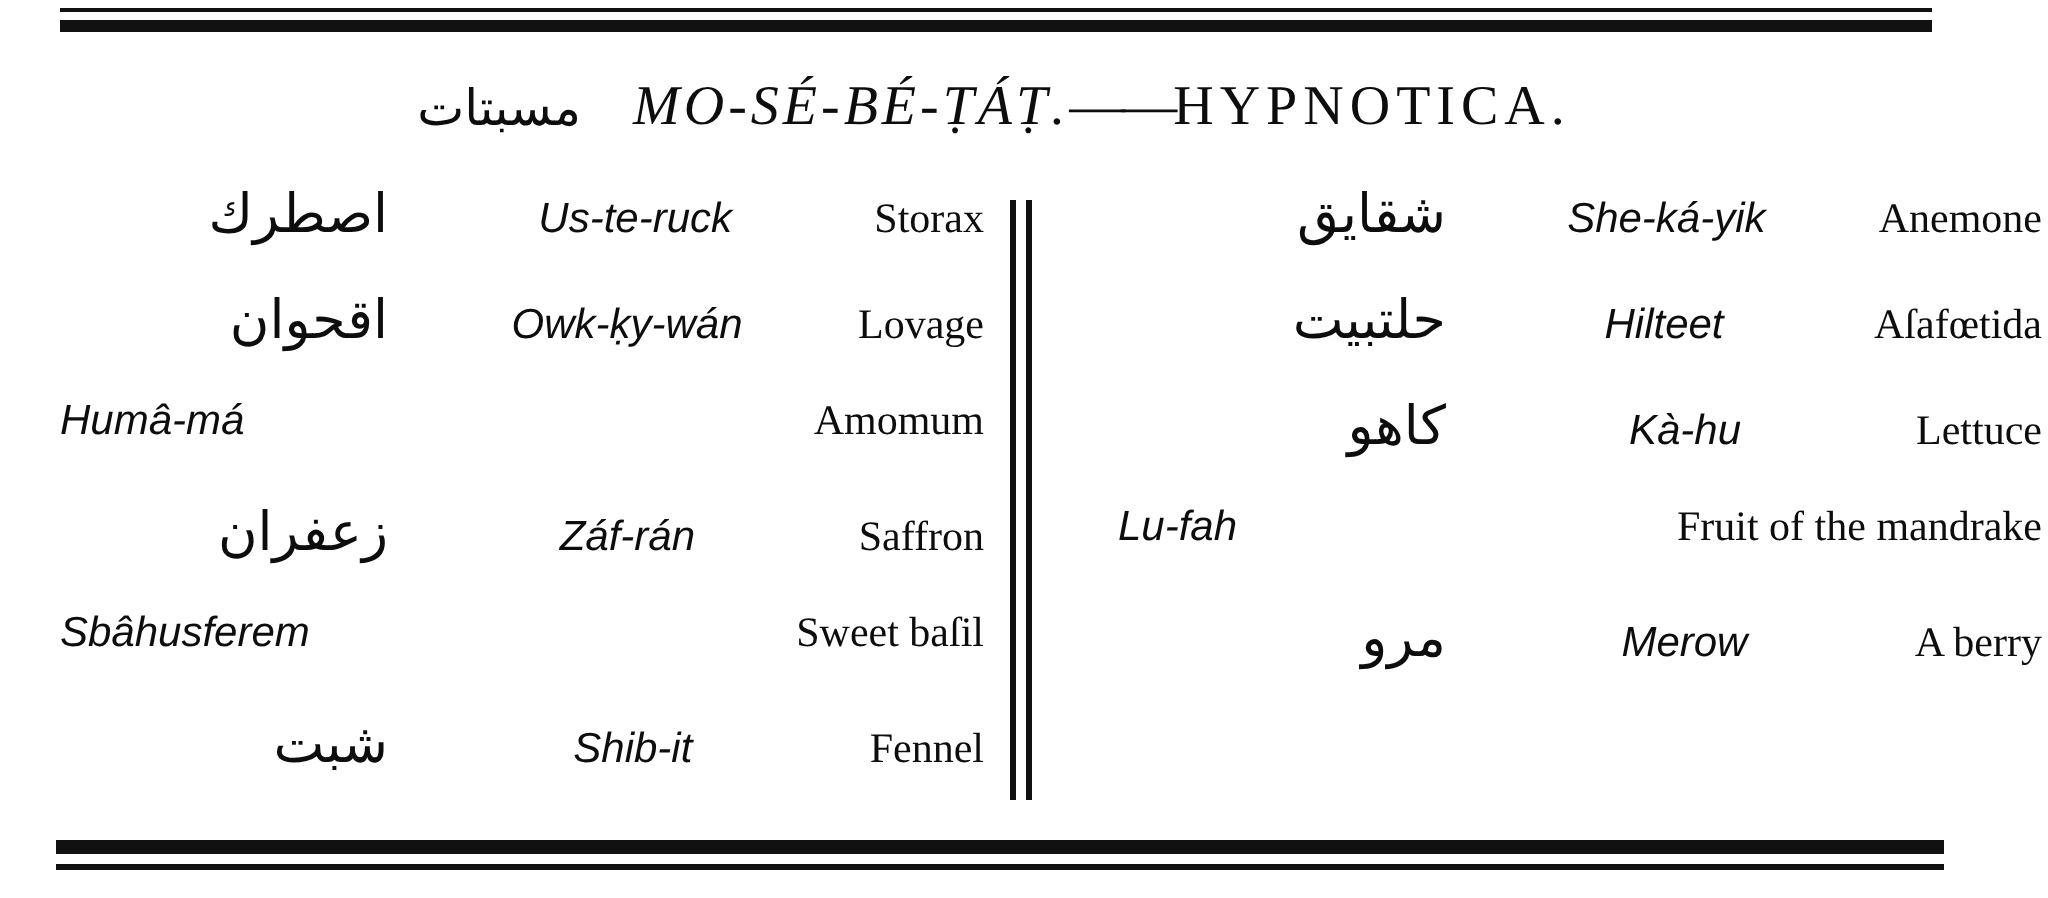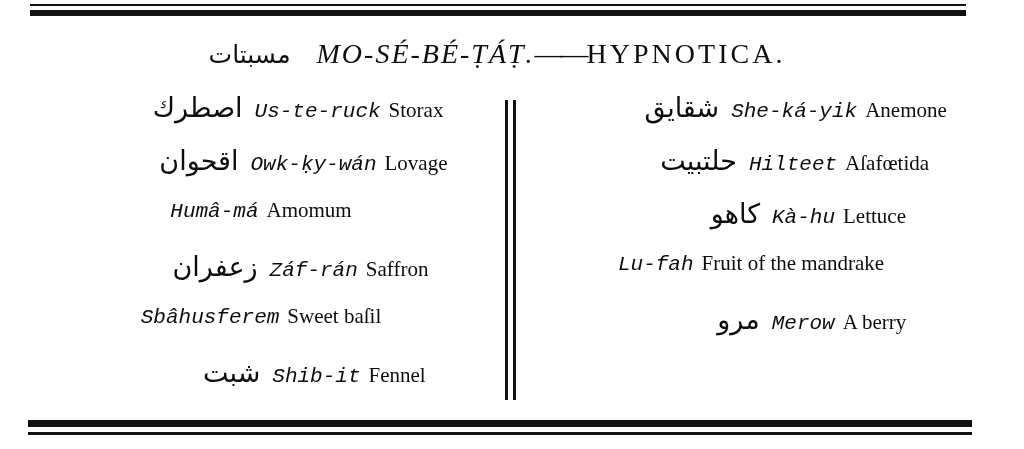--- a/index.html
+++ b/index.html
@@ -104,55 +104,55 @@
     left: 0;
     width: 1024px;
     height: 320px;
   }
   .col {
     position: absolute;
     top: 0;
     width: 462px;
   }
   .col-left  { left: 30px; }
-  .col-right { left: 520px; }
+  .col-right { left: 559px; }
 
   .divider {
     position: absolute;
     top: 8px;
     height: 300px;
     width: 0;
     border-left: 3px solid #111;
     border-right: 3px solid #111;
     left: 505px;
     padding-left: 5px;
     box-sizing: content-box;
   }
 
   .entry {
     display: flex;
     align-items: baseline;
-    justify-content: center;
+    justify-content: space-between;
     height: 53px;
   }
   .entry .ar-cell {
     width: 176px;
     text-align: right;
     padding-right: 12px;
     box-sizing: border-box;
   }
   .ar {
     font-family: "DejaVu Sans", sans-serif;
     font-size: 27px;
     direction: rtl;
     unicode-bidi: isolate;
     line-height: 1.15;
   }
   .translit {
-    font-family: Liberation Mono, monospace;
+    font-family: Liberation Sans, sans-serif;
     font-style: italic;
     font-size: 21px;
     white-space: nowrap;
   }
   .gloss {
     font-family: "Liberation Serif", serif;
     font-size: 21px;
     white-space: nowrap;
     margin-left: 8px;
   }

